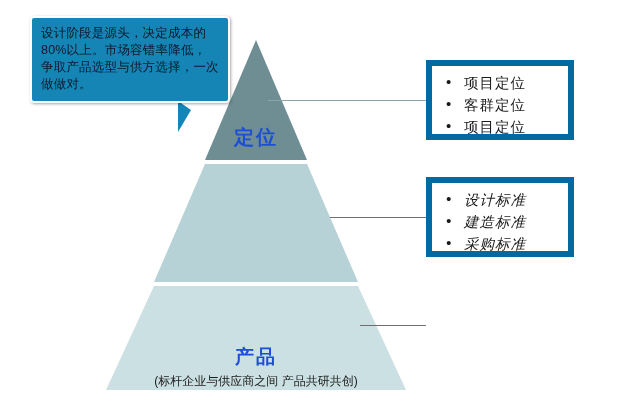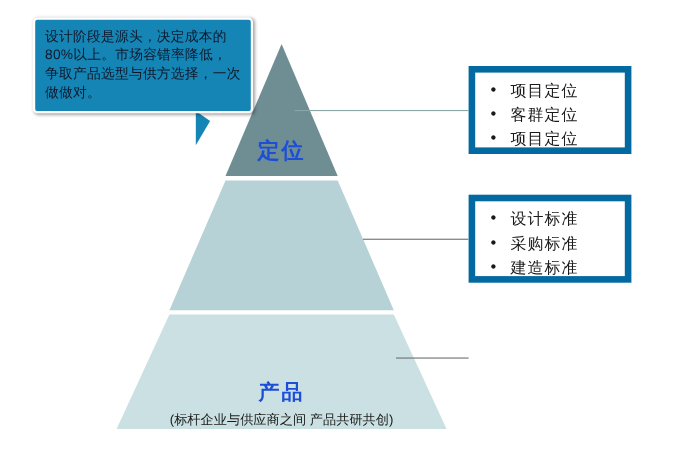--- a/index.html
+++ b/index.html
@@ -107,21 +107,21 @@
   }
   .info-box li::before {
     content: "\2022";
     position: absolute;
     left: 8px;
     top: -1px;
     font-size: 15px;
     color: #1a1a1a;
   }
   #box-top    { left: 426px; top: 60px;  width: 148px; height: 80px; }
-  #box-mid    { left: 426px; top: 177px; width: 148px; height: 80px; }
+  #box-mid    { left: 426px; top: 177px; width: 148px; height: 80px; font-style: italic; }
   #box-bottom { left: 426px; top: 285px; width: 148px; height: 80px; }
 
   
   .conn {
     position: absolute;
     height: 1px;
     background: #6f6f6f;
   }
   #conn-top    { left: 268px; top: 100px; width: 158px; background: #8aa5a5; }
   #conn-mid    { left: 330px; top: 217px; width: 96px; }
@@ -160,19 +160,19 @@
     <ul>
       <li>项目定位</li>
       <li>客群定位</li>
       <li>项目定位</li>
     </ul>
   </div>
 
   <div class="info-box" id="box-mid">
     <ul>
       <li>设计标准</li>
+      <li>建造标准</li>
       <li>采购标准</li>
-      <li>建造标准</li>
     </ul>
   </div>
 
 
 </div>
 
 </body></html>

